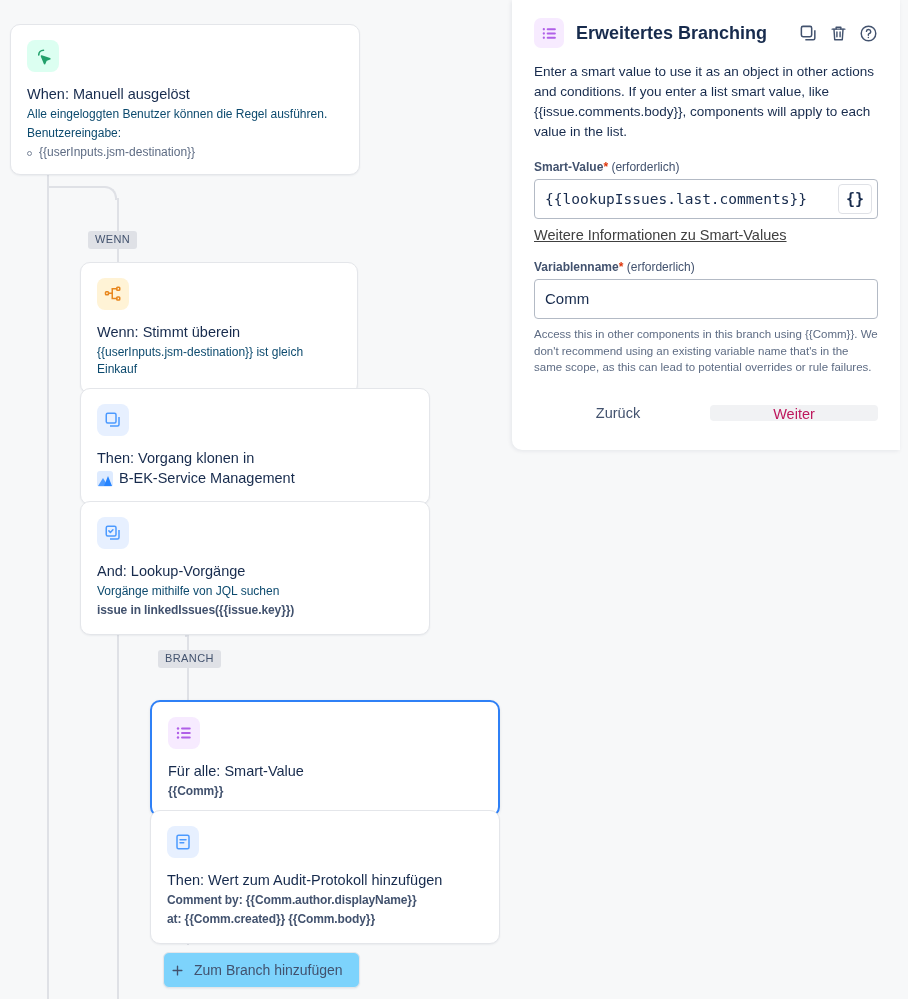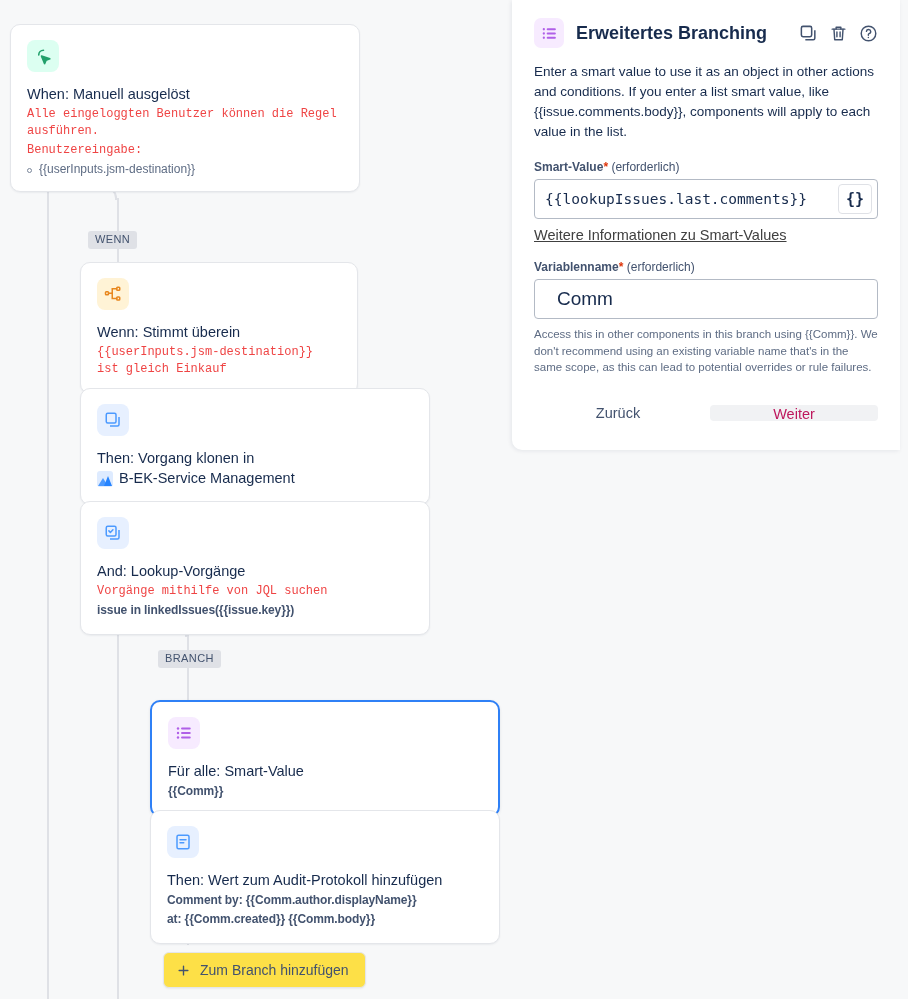--- a/index.html
+++ b/index.html
@@ -81,23 +81,22 @@
   .node-body { flex: 1 1 auto; min-width: 0; padding-top: 1px; }
   .node-title {
     font-size: 14.5px;
     line-height: 1.33;
     color: #172b4d;
     font-weight: 400;
   }
   .node-sub {
     font-size: 12px;
     line-height: 1.42;
-    color: #ef4444;
+    color: #0c4a6e;
     margin-top: 2px;
-    font-family: Liberation Mono, monospace;
   }
   .node-sub.mono {
     font-family: "Liberation Sans", sans-serif;
     font-weight: bold;
     color: #42526e;
     letter-spacing: -.1px;
   }
   .bullet-row {
     display: flex; align-items: flex-start; gap: 7px;
     margin-top: 3px; font-size: 12px; color: #5e6c84;
@@ -123,24 +122,24 @@
   .proj-av:after {
     content: ""; position: absolute; right: 1px; bottom: 1px;
     width: 0; height: 0;
     border-left: 4px solid transparent; border-right: 4px solid transparent;
     border-bottom: 10px solid #2684ff;
   }
 
   .add-branch-btn {
     position: absolute;
     display: inline-flex; align-items: center; gap: 9px;
-    background: #fde047;
+    background: #7dd3fc;
     border: 1px solid #e4e6ea;
     border-radius: 6px;
-    padding: 9px 16px 9px 12px;
+    padding: 9px 16px 9px 6px;
     font-size: 14px; color: #42526e;
     box-shadow: 0 1px 2px rgba(9,30,66,.06);
     cursor: pointer;
     z-index: 2;
   }
 
   
   #panel {
     position: absolute;
     left: 512px; top: 0;
@@ -204,22 +203,22 @@
     cursor: pointer;
   }
   .link {
     display: inline-block;
     color: #404040; text-decoration: underline;
     font-size: 14.5px; margin: 8px 0 0; cursor: pointer;
   }
   .text-input {
     width: 100%; height: 40px;
     border: 1px solid #b3bac5; border-radius: 4px;
-    padding: 0 22px;
-    font-size: 19px;
+    padding: 0 10px;
+    font-size: 15px;
     font-family: "Liberation Sans", sans-serif;
     color: #172b4d; outline: none; background: #fff;
   }
   .helper {
     font-size: 11.5px; line-height: 1.45; color: #5e6c84;
     margin-top: 7px;
   }
   .panel-footer {
     display: flex; align-items: center; gap: 8px;
     margin-top: 20px;

